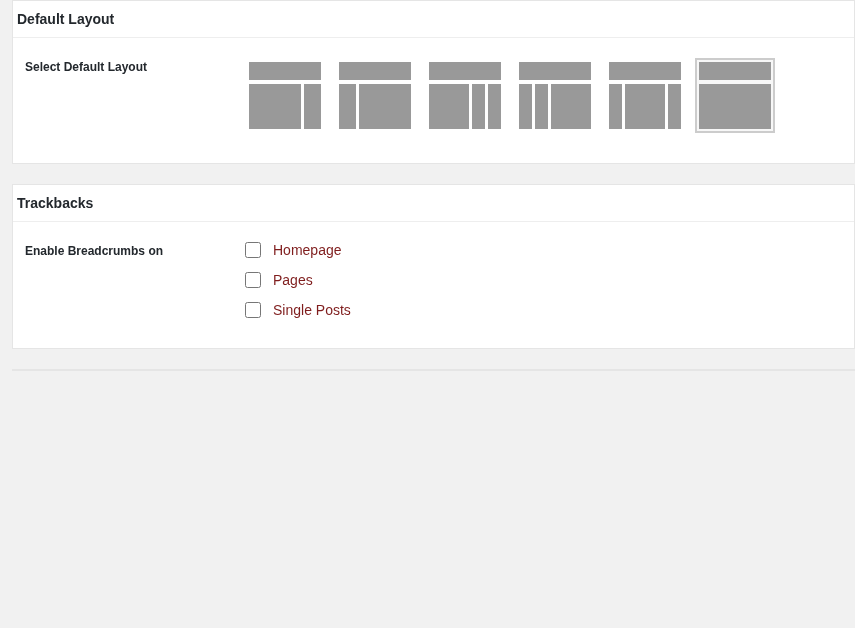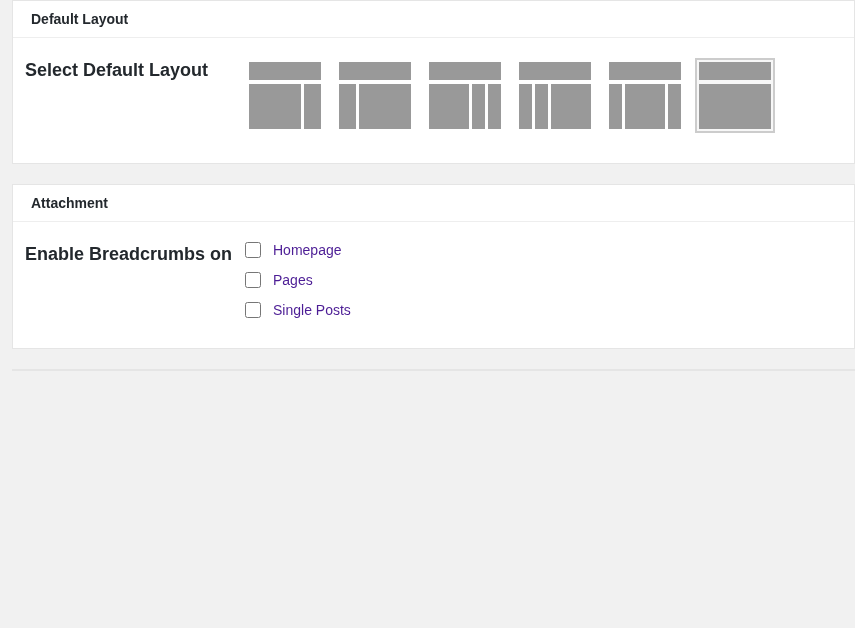--- a/index.html
+++ b/index.html
@@ -12,41 +12,41 @@
       background: #f1f1f1;
       color: #333;
       font-size: 13px;
     }
     .panel {
       background: #fff;
       border: 1px solid #e5e5e5;
       margin: 0 0 20px 12px;
     }
     .panel-header {
-      padding: 10px 18px;
+      padding: 10px 4px;
       border-bottom: 1px solid #eee;
       font-weight: bold;
       font-size: 14px;
       color: #23282d;
     }
     .panel-body {
       padding: 20px 12px;
     }
     .field-row {
       display: flex;
       align-items: flex-start;
       margin-bottom: 10px;
     }
     .field-label {
       font-weight: bold;
       color: #23282d;
       width: 220px;
       flex-shrink: 0;
       padding-top: 2px;
-      font-size: 18px;
+      font-size: 12px;
     }
     .field-control {
       flex: 1;
     }
     .layout-options {
       display: flex;
       gap: 10px;
     }
     .layout-option {
       width: 80px;
@@ -86,21 +86,21 @@
       display: flex;
       align-items: center;
       gap: 12px;
     }
     .checkbox-item input[type="checkbox"] {
       width: 16px;
       height: 16px;
       cursor: pointer;
     }
     .checkbox-item label {
-      color: #4c1d95;
+      color: #7f1d1d;
       cursor: pointer;
       font-size: 14px;
     }
   </style>
 </head>
 <body>
 
 <div class="panel">
   <div class="panel-header">Default Layout</div>
   <div class="panel-body">
@@ -158,21 +158,21 @@
               <div class="layout-col full"></div>
             </div>
           </div>
         </div>
       </div>
     </div>
   </div>
 </div>
 
 <div class="panel">
-  <div class="panel-header">Attachment</div>
+  <div class="panel-header">Trackbacks</div>
   <div class="panel-body">
     <div class="field-row">
       <div class="field-label">Enable Breadcrumbs on</div>
       <div class="field-control">
         <div class="checkbox-list">
           <div class="checkbox-item">
             <input type="checkbox" id="bc-home" style="">
             <label for="bc-home">Homepage</label>
           </div>
           <div class="checkbox-item">

